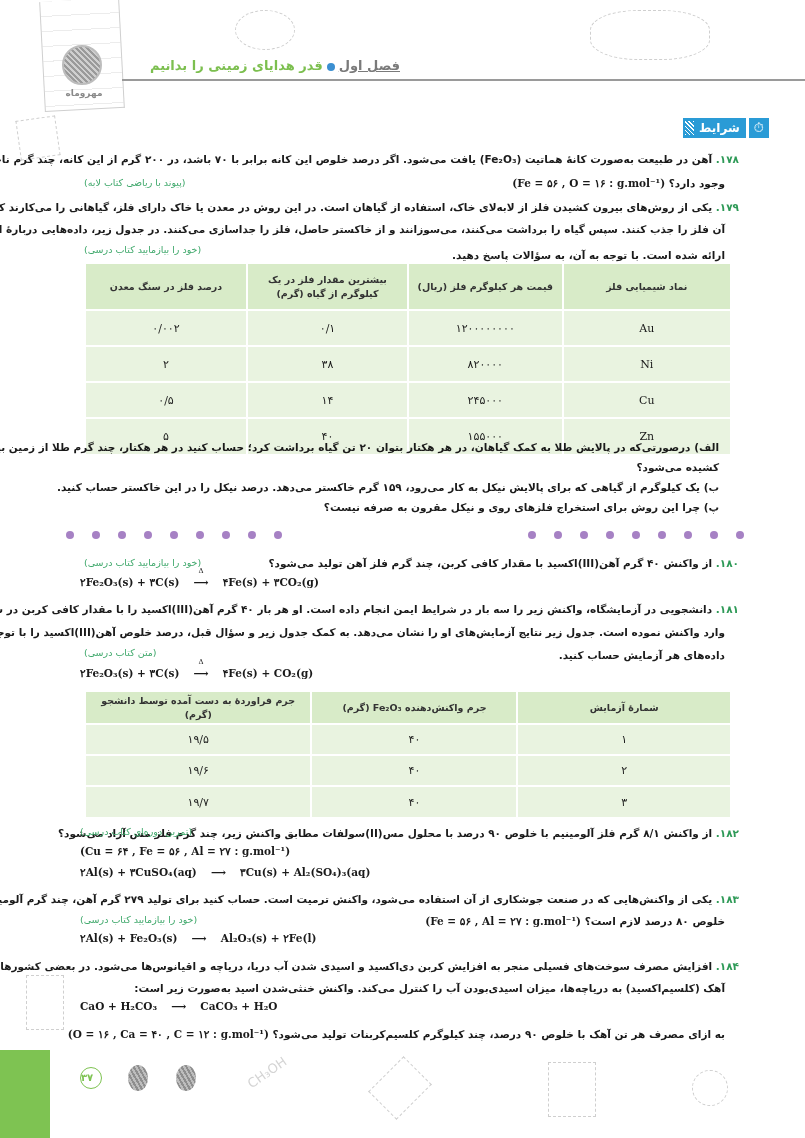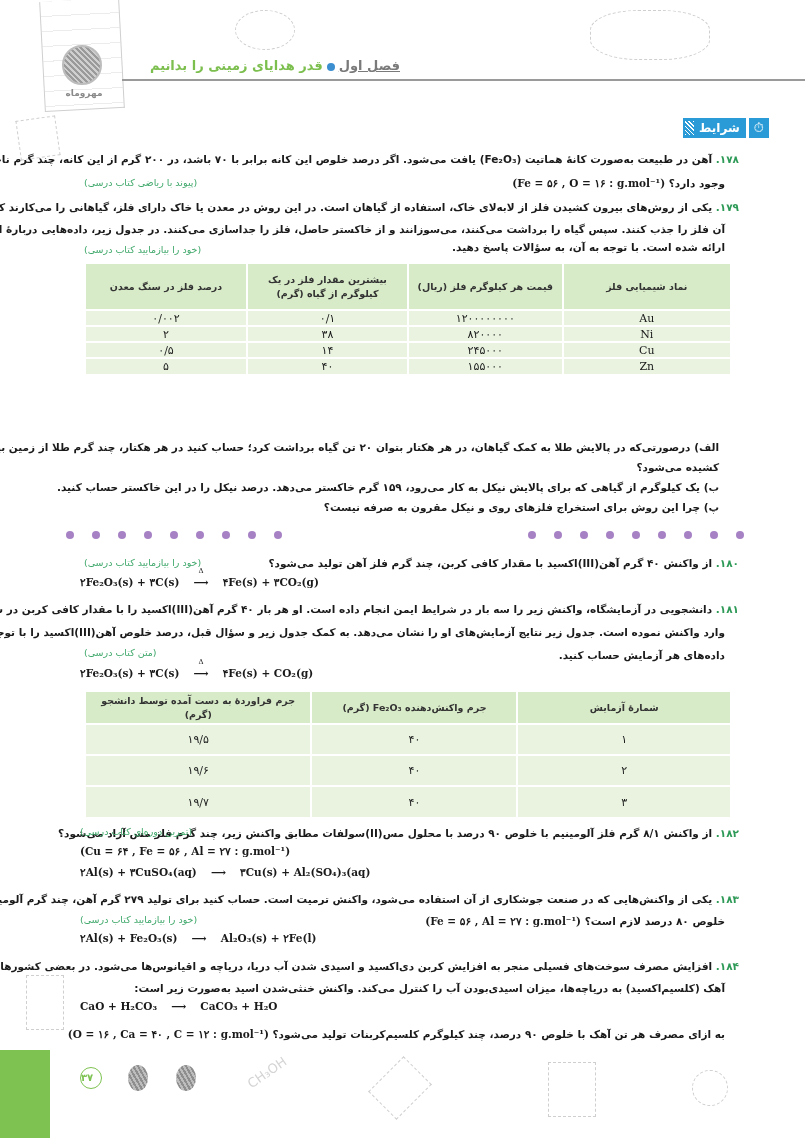--- a/index.html
+++ b/index.html
@@ -33,21 +33,21 @@
   .eq { direction: ltr; font-family: "DejaVu Serif", serif; font-weight: bold; font-size: 10.5px; white-space: nowrap; }
   .arrow { display: inline-block; position: relative; width: 36px; text-align: center; }
   .arrow .d { position: absolute; left: 0; right: 0; top: -9px; font-size: 7px; font-weight: normal; }
 
   
   table { border-collapse: collapse; direction: rtl; }
   .t1 { left: 86px; top: 264px; width: 644px; }
   .t2 { left: 86px; top: 692px; width: 644px; }
   table th { background: #d8ebc8; font-size: 9.5px; font-weight: bold; color: #333; height: 46px; border-left: 2px solid #fff; padding: 0 6px; line-height: 14px; }
   .t2 th { height: 32px; }
-  table td { background: #e9f3e0; text-align: center; font-size: 11px; height: 16px; border-left: 2px solid #fff; border-top: 2px solid #fff; font-family: "DejaVu Serif", serif; }
+  table td { background: #e9f3e0; text-align: center; font-size: 11px; height: 36px; border-left: 2px solid #fff; border-top: 2px solid #fff; font-family: "DejaVu Serif", serif; }
   .t2 td { height: 31px; }
   table th:last-child, table td:last-child { border-left: none; }
 
   
   .sep { left: 66px; top: 527px; width: 678px; height: 16px; display: flex; align-items: center; justify-content: space-between; }
   .sep .dots { display: flex; gap: 18px; }
   .sep .dots span { width: 8px; height: 8px; border-radius: 50%; background: #a681c4; display: inline-block; }
   .sep-title { color: #8b5ca8; font-size: 12.5px; font-weight: bold; direction: rtl; padding: 0 14px 0 6px; border: 1px solid #c9b6d8; border-top: none; line-height: 15px; background: #fff; }
 
   
@@ -71,25 +71,25 @@
   <span class="ch">فصل اول</span><span class="dot"></span><span class="topic">قدر هدایای زمینی را بدانیم</span>
 </div>
 
 <div class="abs badge-wrap">
   <div class="badge-label">شرایط</div>
   <div class="badge-icon">⏱</div>
 </div>
 
 <div class="abs txt" style="right:66px;top:148px;"><span class="qnum">۱۷۸.</span> <span>آهن در طبیعت به‌صورت کانهٔ هماتیت (Fe₂O₃) یافت می‌شود. اگر درصد خلوص این کانه برابر با ۷۰ باشد، در ۲۰۰ گرم از این کانه، چند گرم ناخالصی</span></div>
 <div class="abs txt" style="right:80px;top:172px;"><span>وجود دارد؟</span> <span class="eq">(Fe = ۵۶ , O = ۱۶ : g.mol⁻¹)</span></div>
-<div class="abs src" style="left:84px;top:177px;">(پیوند با ریاضی کتاب درسی)</div>
+<div class="abs src" style="left:84px;top:177px;">(پیوند با ریاضی کتاب لابه)</div>
 
 <div class="abs txt" style="right:66px;top:196px;"><span class="qnum">۱۷۹.</span> <span>یکی از روش‌های بیرون کشیدن فلز از لابه‌لای خاک، استفاده از گیاهان است. در این روش در معدن یا خاک دارای فلز، گیاهانی را می‌کارند که می‌توانند</span></div>
 <div class="abs txt" style="right:80px;top:218px;">آن فلز را جذب کنند. سپس گیاه را برداشت می‌کنند، می‌سوزانند و از خاکستر حاصل، فلز را جداسازی می‌کنند. در جدول زیر، داده‌هایی دربارهٔ این روش</div>
-<div class="abs txt" style="right:80px;top:236px;margin-left:36px;">ارائه شده است. با توجه به آن، به سؤالات پاسخ دهید.</div>
+<div class="abs txt" style="right:80px;top:244px;margin-left:36px;">ارائه شده است. با توجه به آن، به سؤالات پاسخ دهید.</div>
 <div class="abs src" style="left:84px;top:244px;">(خود را بیازمایید کتاب درسی)</div>
 
 <table class="abs t1">
   <thead>
     <tr>
       <th style="width:26%">نماد شیمیایی فلز</th>
       <th style="width:24%">قیمت هر کیلوگرم فلز (ریال)</th>
       <th style="width:25%">بیشترین مقدار فلز در یک کیلوگرم از گیاه (گرم)</th>
       <th style="width:25%">درصد فلز در سنگ معدن</th>
     </tr>

